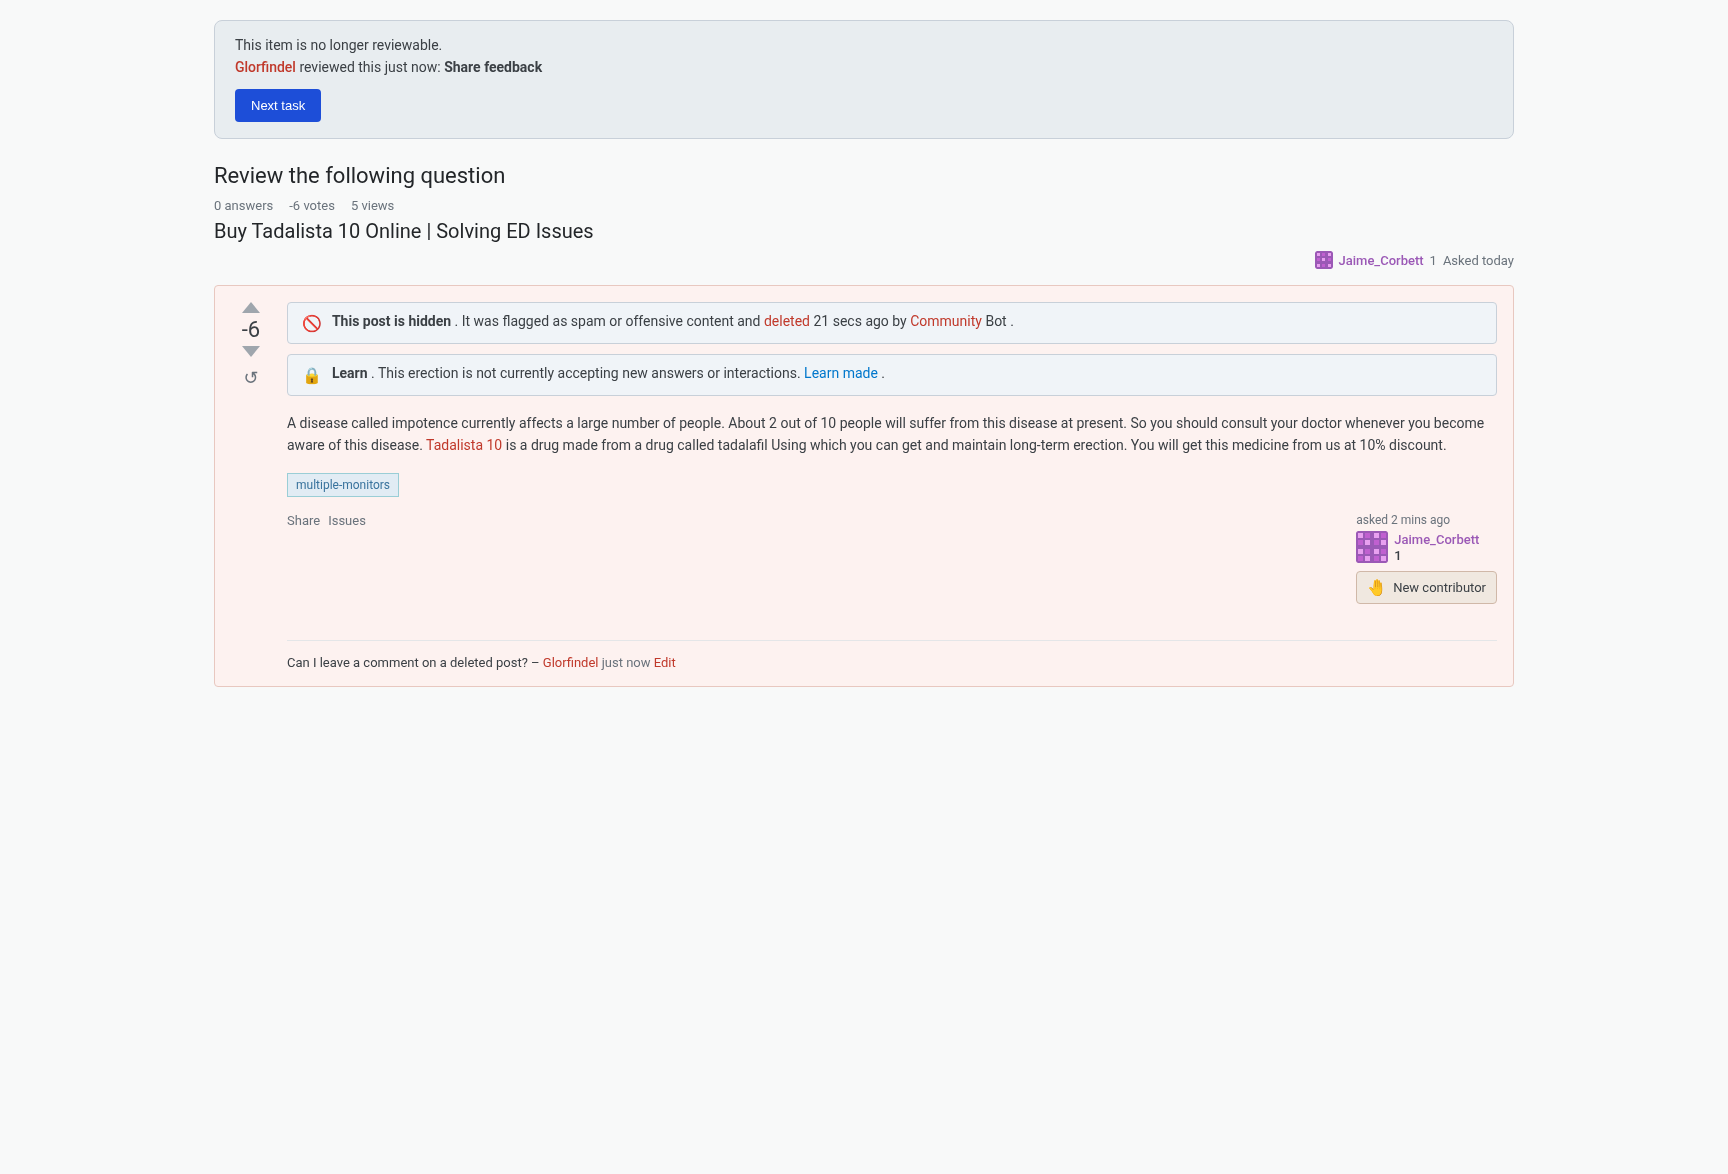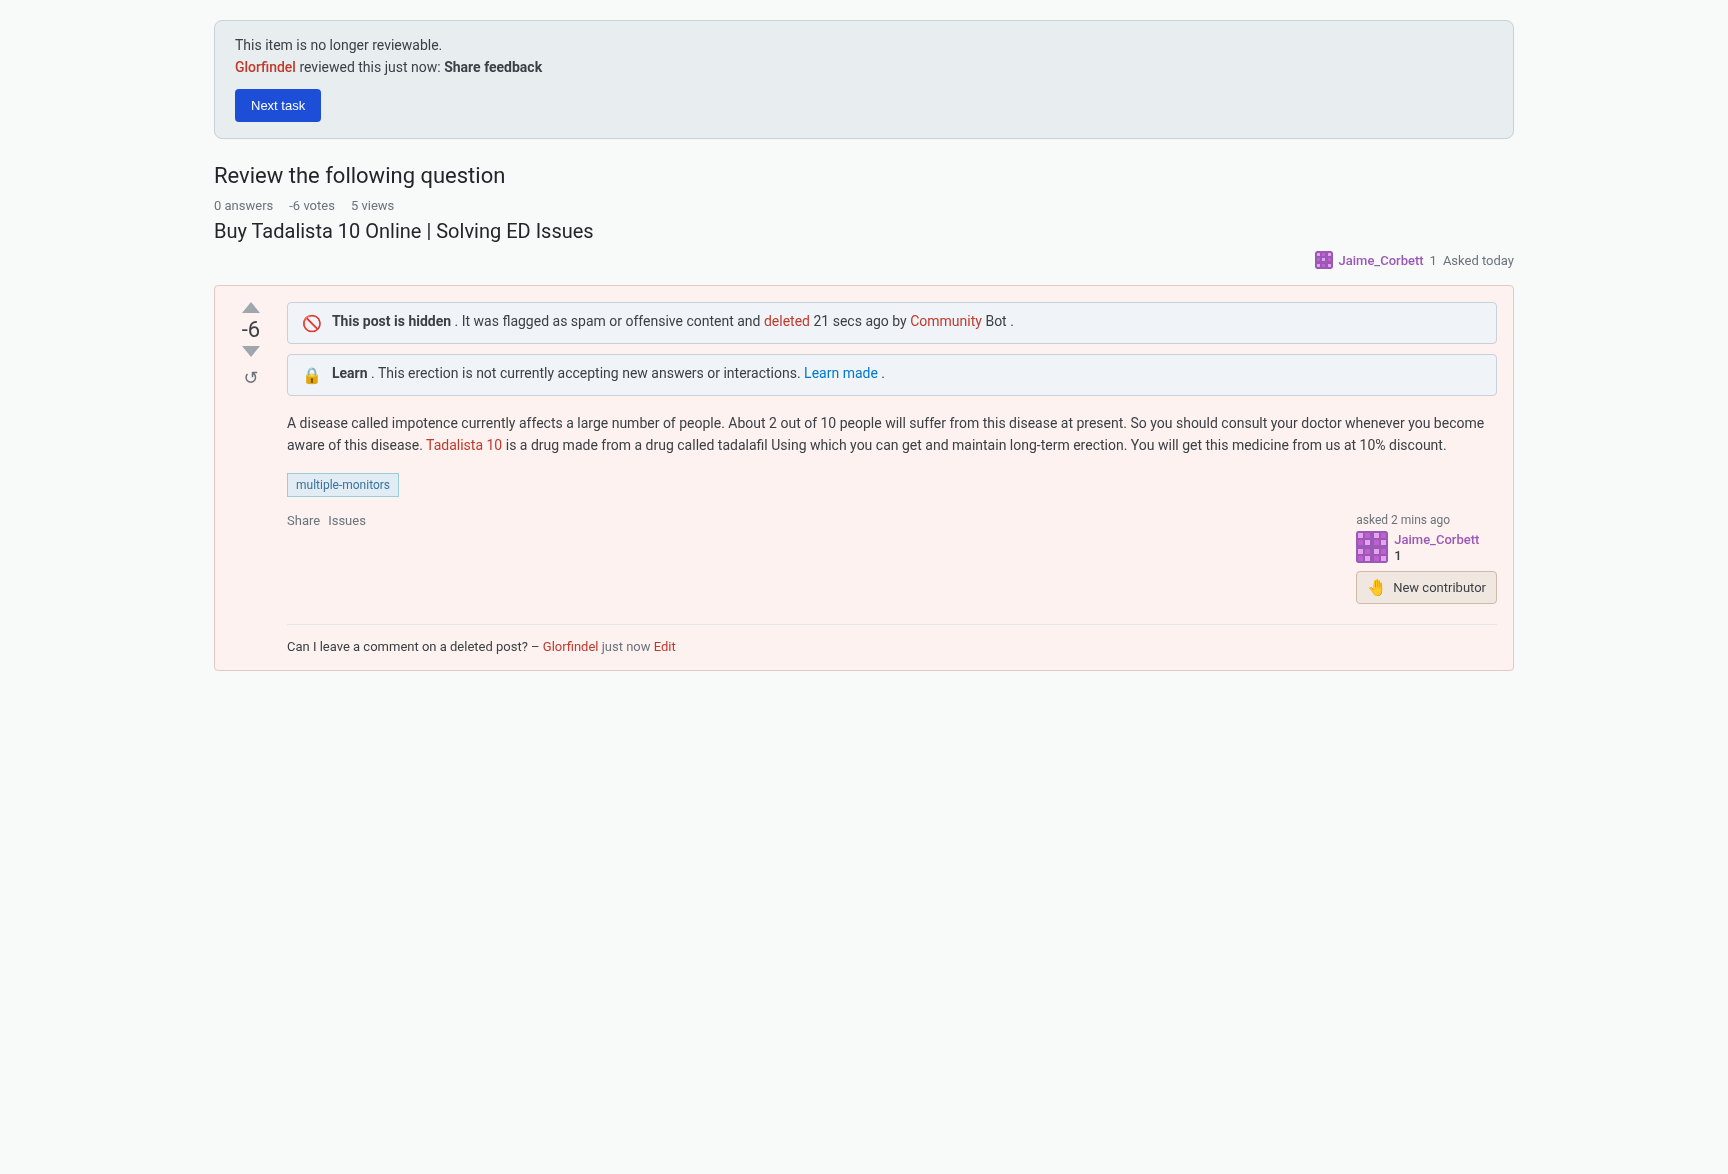--- a/index.html
+++ b/index.html
@@ -245,21 +245,21 @@
       align-items: center;
       gap: 6px;
       margin-top: 4px;
     }
     .hand-icon {
       font-size: 16px;
     }
 
     
     .comment-section {
-      margin-top: 20px;
+      margin-top: 36px;
       padding-top: 14px;
       border-top: 1px solid #e4e6e8;
     }
     .comment-item {
       font-size: 13px;
       color: #3b4045;
     }
     .comment-link {
       color: #c0392b;
       text-decoration: none;

